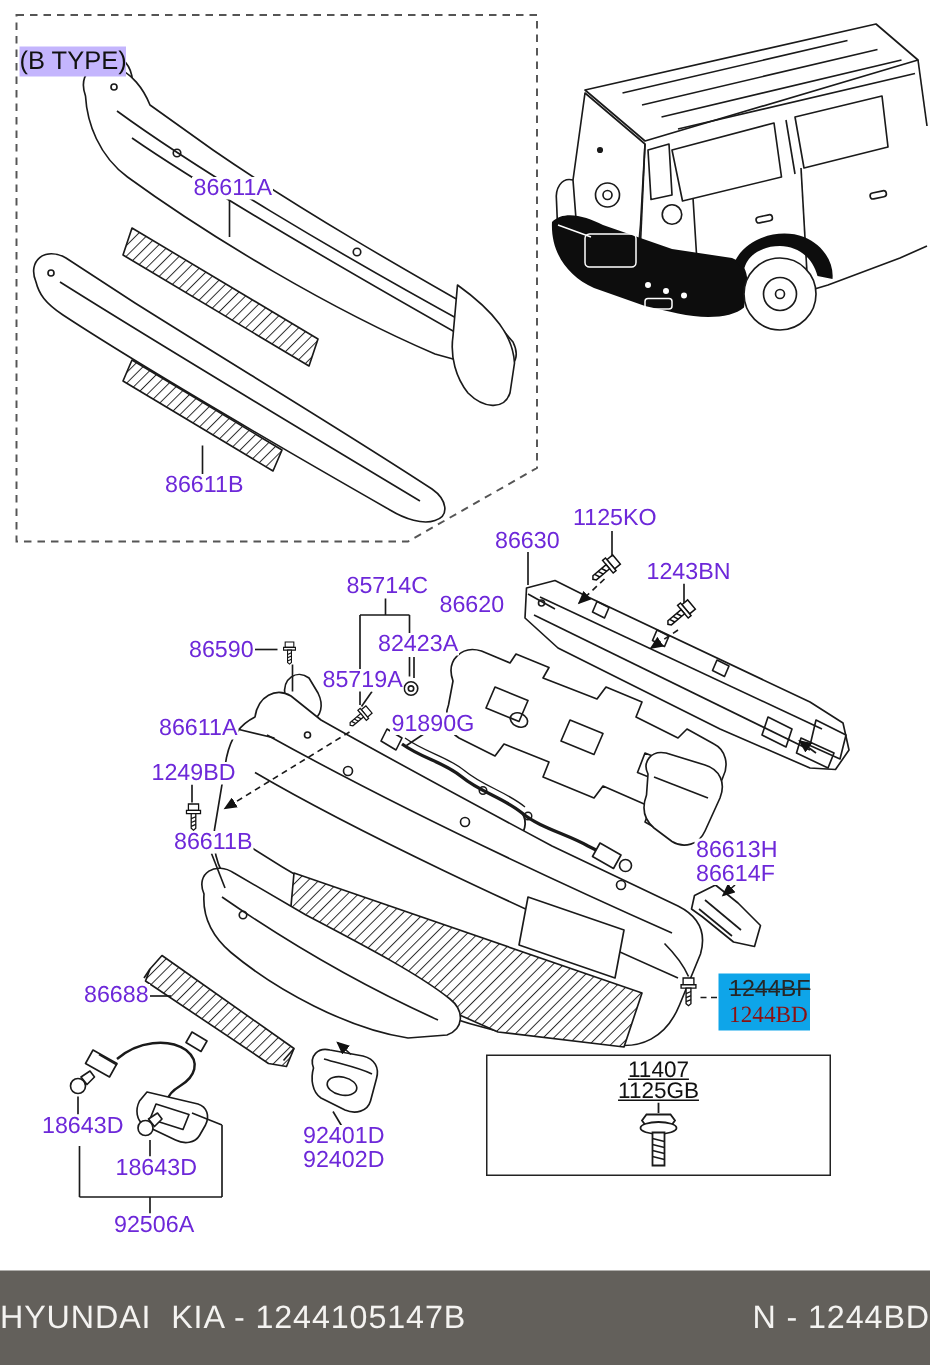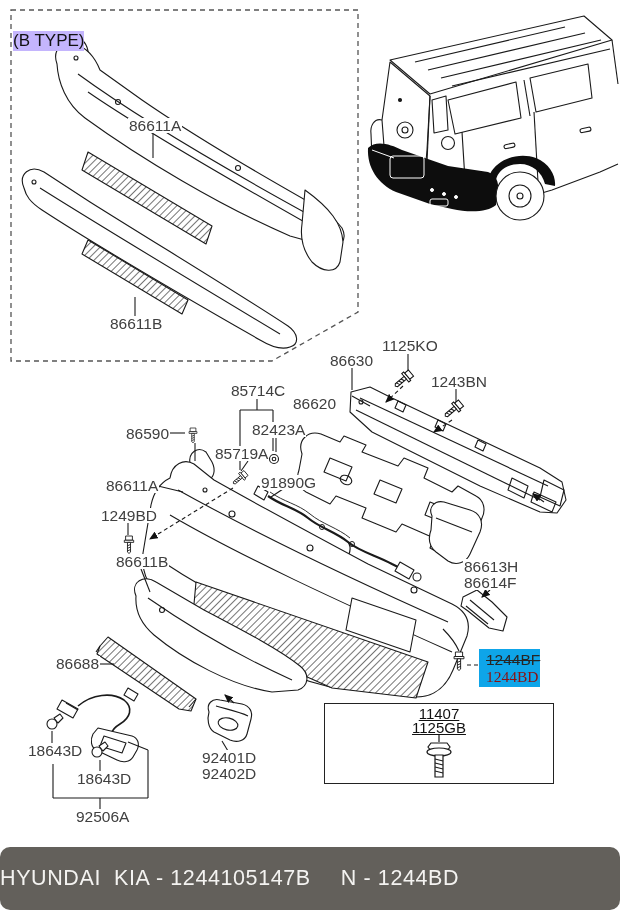--- a/index.html
+++ b/index.html
@@ -1,39 +1,39 @@
 <!DOCTYPE html>
 <html><head>
 <meta charset="utf-8">
 <style>
   html,body{margin:0;padding:0;background:#fff;}
   #page{position:relative;width:620px;height:910px;background:#fff;overflow:hidden;
         font-family:"Liberation Sans", sans-serif;color:#111;}
   #art{position:absolute;left:0;top:0;z-index:0;}
-  .pl{position:absolute;z-index:2;font-size:15.5px;line-height:15px;color:#404040;
+  .pl{position:absolute;z-index:2;font-size:15.5px;line-height:15px;color:#6d28d9;
       white-space:nowrap;background:#fff;padding:0 1px;}
   .pl.two{line-height:15.5px;}
   .btitle{position:absolute;left:13px;top:12px;font-size:17px;z-index:2;background:#c4b5fd;margin-top:19px;}
   
   #hl{position:absolute;left:479px;top:649px;width:61px;height:38px;z-index:3;
       background:#0ea5e9;padding:2px 0 0 7px;box-sizing:border-box;
       font-size:15.5px;line-height:17px;}
   #hl .old{color:#262626;text-decoration:line-through;display:block;}
   #hl .new{color:#8b1111;display:block;font-family:Liberation Serif, serif;}
   
   #ftable{position:absolute;left:324px;top:703px;width:230px;height:81px;z-index:2;
           border:1.6px solid #222;box-sizing:border-box;display:flex;background:#fff;}
   #ftable .col{flex:1;display:flex;flex-direction:column;box-sizing:border-box;text-decoration:underline;}
   #ftable .col + .col{border-left:1.4px solid #222;}
   #ftable .hdr{width:100%;text-align:center;font-size:15px;line-height:14px;padding-top:3px;box-sizing:border-box;}
   #ftable .col.ruled .hdr{border-bottom:1.4px solid #222;padding-bottom:2px;}
   #ftable .ic{flex:1;display:flex;align-items:center;justify-content:center;}
   
   #footer{position:absolute;left:0;top:847px;width:620px;height:63px;z-index:2;
-          background:#63605b;display:flex;align-items:center;justify-content:flex-start;gap:30px;border-radius:10px;}
+          background:#63605b;display:flex;align-items:center;justify-content:space-between;gap:30px;}
   #footer span{color:#f4f3f1;font-size:21.5px;letter-spacing:.6px;white-space:pre;}
 </style>
 </head>
 <body>
 
 <div id="page">
 
 <svg id="art" width="620" height="855" viewBox="0 0 620 855">
   <defs>
     <pattern id="hatch" width="5" height="5" patternUnits="userSpaceOnUse" patternTransform="rotate(45)">

